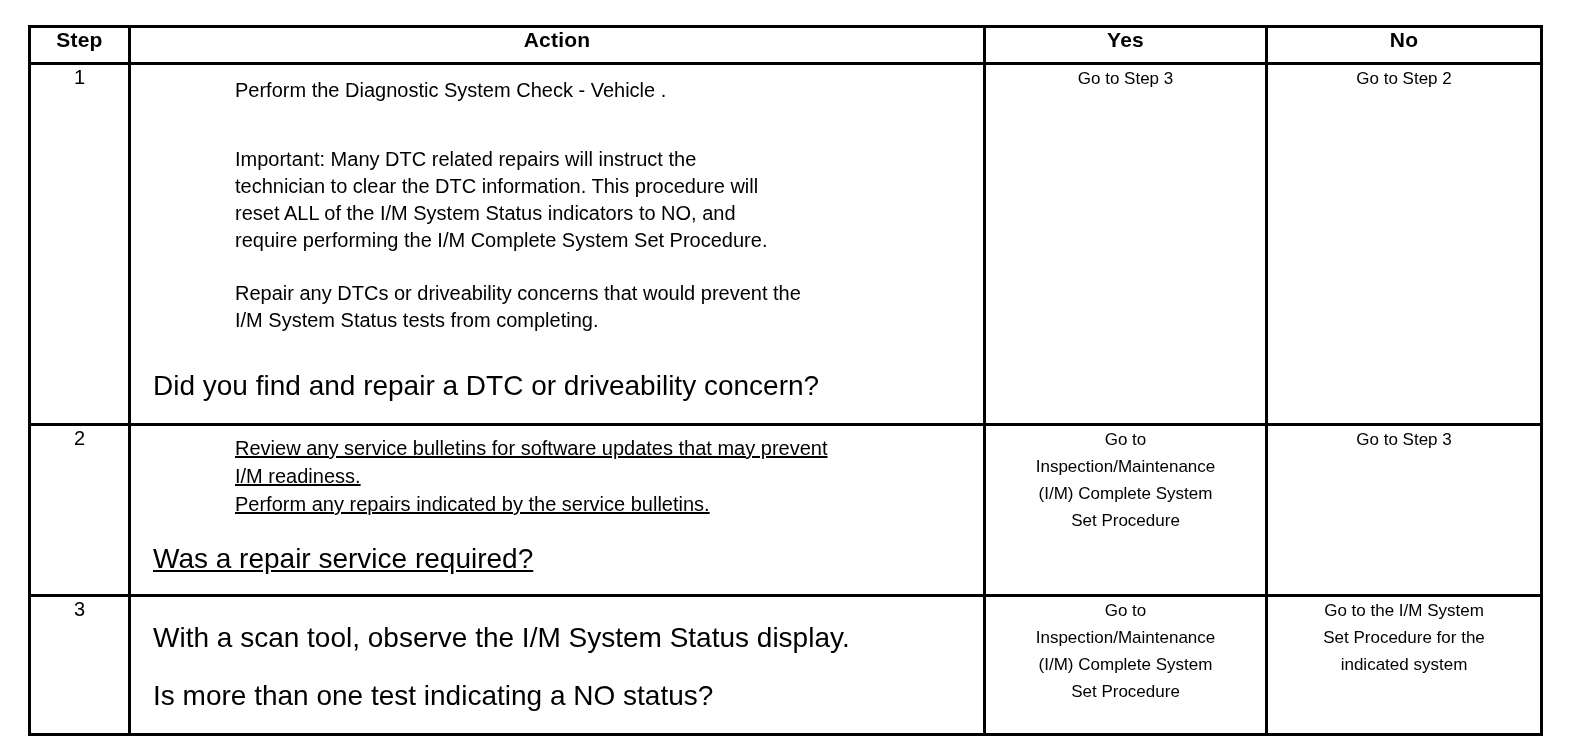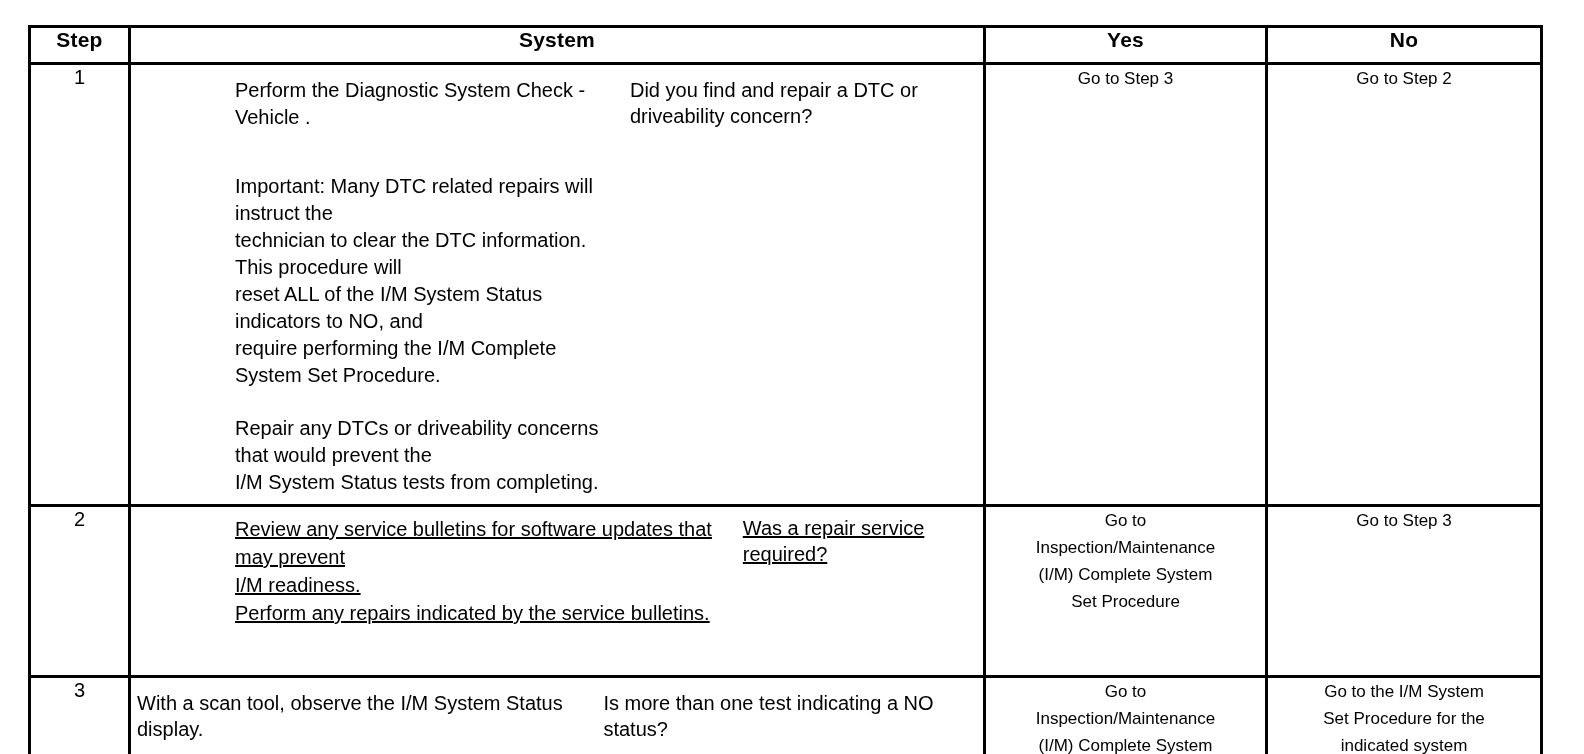--- a/index.html
+++ b/index.html
@@ -65,21 +65,21 @@
   }
 
   
   td.action-cell {
     position: relative;
     vertical-align: top;
     padding: 0;
   }
   .action-inner {
     display: flex;
-    flex-direction: row;
+    flex-direction: column;
     height: 100%;
     box-sizing: border-box;
     padding: 12px 6px 8px 4px;
   }
   .act-body { flex: 1 1 auto; }
 
   .para {
     font-size: 20px;
     line-height: 27px;
     margin: 0;
@@ -89,23 +89,23 @@
   }
   .para.bold {
     font-weight: normal;
     padding-right: 4px;
   }
 
   .gap-lg { height: 42px; }
   .gap-md { height: 26px; }
 
   .question {
-    font-size: 20px;
+    font-size: 28px;
     line-height: 26px;
-    margin: 0;
+    margin: 16px;
     padding-left: 2px;
     white-space: pre-line;
   }
 
   
   td.answer-cell {
     vertical-align: bottom;
     text-align: center;
     padding: 0 4px 6px 4px;
   }
@@ -136,21 +136,21 @@
     <colgroup>
       <col class="c-step">
       <col class="c-action">
       <col class="c-yes">
       <col class="c-no">
     </colgroup>
 
     <thead>
       <tr>
         <th>Step</th>
-        <th>System</th>
+        <th>Action</th>
         <th>Yes</th>
         <th>No</th>
       </tr>
     </thead>
 
     <tbody>
 
       <tr class="row-1">
         <td class="step-cell">1</td>
 

